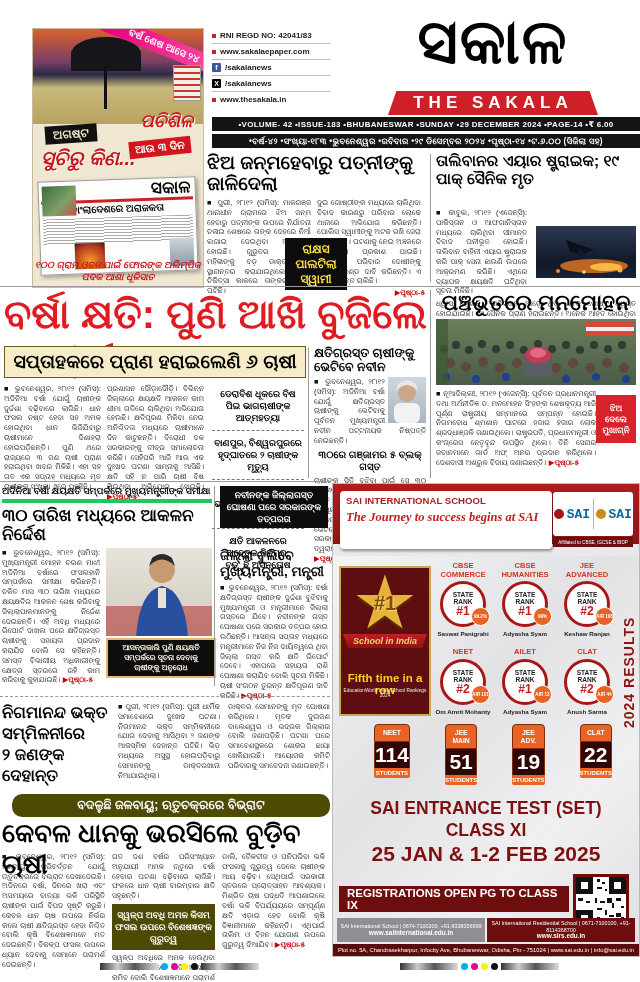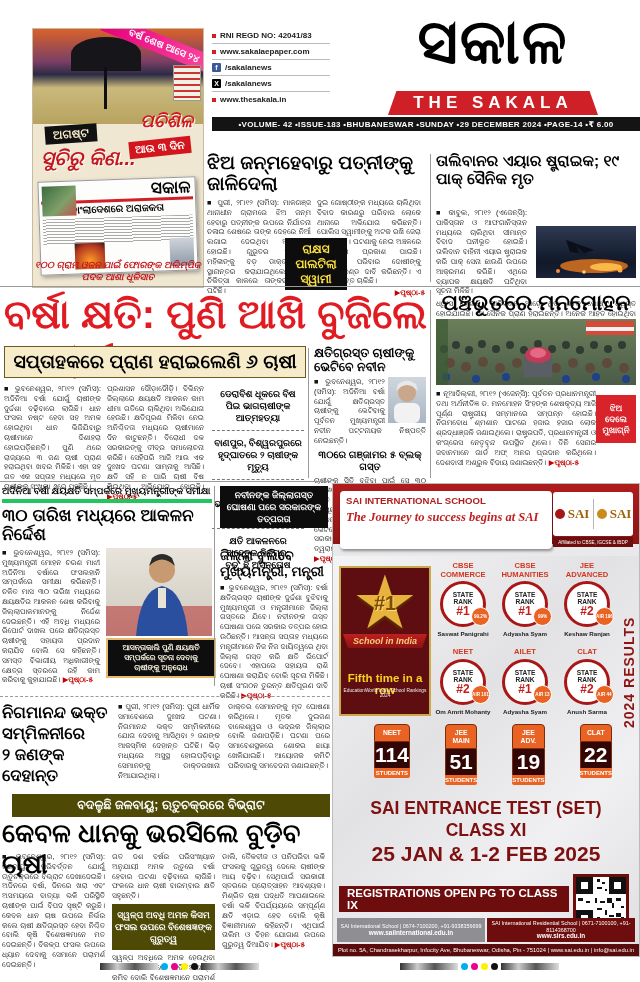--- a/index.html
+++ b/index.html
@@ -66,36 +66,36 @@
       display:flex;align-items:center;justify-content:center;}
   .kicker-box{background:#0d0d0d;color:#fff;font-weight:bold;text-align:center;font-size:9px;
       line-height:12px;padding:3px 2px;}
   .bullet-item{font-size:9.3px;line-height:12px;font-weight:900;text-align:center;color:#000;
       padding:6px 2px;border-bottom:1px dashed #777;}
   .badge-red{background:#d8232a;color:#fff;font-weight:bold;font-size:8.5px;line-height:11px;
       text-align:center;display:flex;align-items:center;justify-content:center;padding:2px;}
   .cap-box{background:#0e0e0e;color:#fdf6e3;font-size:7.6px;line-height:10px;font-weight:bold;
       text-align:center;border:2px solid #e9b96a;padding:3px;}
   .olive-bar{background:#4e4a06;color:#fff;font-weight:bold;font-size:12.5px;text-align:center;
-      padding:4px 0;}
+      padding:4px 0;border-radius:10px;}
   .olive-box{background:#4e4a06;color:#fff;font-weight:bold;font-size:9px;line-height:12px;
       text-align:center;padding:5px 3px;}
   .h-paddy{font-size:26px;font-weight:900;color:#000;}
   
   .sai{background:#e9e9eb;overflow:hidden;border:1px solid #bbb;}
   .sai-header{position:absolute;left:0;top:0;right:0;height:60px;
       background:linear-gradient(180deg,#b01d1d,#8e1414);}
   .sai-namebox{position:absolute;left:7px;top:7px;width:212px;height:58px;background:#fff;
       border-radius:4px;box-shadow:1px 2px 3px rgba(0,0,0,.4);padding:4px 6px;box-sizing:border-box;}
   .sai-line{color:#b01d1d;font-weight:900;font-size:9.6px;line-height:11.5px;}
   .sai-tag{color:#c02020;font-weight:bold;font-style:italic;font-size:12.5px;
       font-family:"Liberation Serif","DejaVu Serif",serif;margin-top:3px;}
   .sai-logos{position:absolute;right:6px;top:8px;width:80px;height:44px;background:#fff;border-radius:3px;
       display:flex;align-items:center;justify-content:space-around;}
-  .sai-logo-txt{color:#a16207;font-weight:bold;font-size:13px;font-family:Liberation Serif, serif;}
+  .sai-logo-txt{color:#0369a1;font-weight:bold;font-size:13px;font-family:Liberation Mono, monospace;}
   .sai-affil{position:absolute;right:6px;top:53px;width:80px;height:10px;background:#6d0d0d;color:#fff;
       font-size:4.6px;display:flex;align-items:center;justify-content:center;}
   .sai-body{position:absolute;left:0;top:72px;right:0;bottom:0;
       background:linear-gradient(135deg,#f4f4f5 0%,#e2e2e5 40%,#f0f0f2 70%,#dfdfe2 100%);}
   .trophy{position:absolute;left:6px;top:10px;width:92px;height:150px;background:#5e0d10;
       border:2px solid #caa84c;box-sizing:border-box;}
   .star{position:absolute;left:4px;top:-2px;width:80px;height:74px;color:#e8b33c;font-size:74px;
       line-height:74px;text-align:center;text-shadow:0 2px 3px #5a3c00;}
   .star-num{position:absolute;left:0;right:0;top:24px;text-align:center;color:#7a4b00;
       font-weight:900;font-size:20px;text-shadow:1px 1px 0 #ffd97a;}
@@ -190,20 +190,21 @@
     </div>
   </div>
 
   <div class="abs" style="left:352px;top:12px;width:282px;text-align:center;">
     <div class="logo-od">ସକାଳ</div>
     <div class="sakala-bar" style="width:210px;margin:19px auto 0;">THE SAKALA</div>
     <div class="printed" style="margin-top:3px;">PRINTED AT BHUBANESWAR ■ JEYPORE ■ SAMBALPUR ■ PANIKOILI</div>
   </div>
 
   <div class="abs issue-bar" style="left:212px;top:117px;width:428px;height:14px;">•VOLUME- 42  •ISSUE-183  •BHUBANESWAR  •SUNDAY  •29 DECEMBER 2024  •PAGE-14  •₹ 6.00</div>
+  <div class="abs issue-bar" style="left:212px;top:134px;width:428px;height:14px;font-size:8.4px;">•ବର୍ଷ-୪୨  •ସଂଖ୍ୟା-୧୮୩  •ଭୁବନେଶ୍ୱର  •ରବିବାର  •୨୯ ଡିସେମ୍ବର ୨୦୨୪  •ପୃଷ୍ଠା-୧୪  •ଟ.୬.୦୦ (ସିଜିଲା ସହ)</div>
 
   <div class="abs vline" style="left:430px;top:154px;height:128px;"></div>
 
   <div class="abs" style="left:207px;top:152px;width:218px;">
     <div class="h2a">ଝିଅ ଜନ୍ମହେବାରୁ ପତ୍ନୀଙ୍କୁ ଜାଳିଦେଲା</div>
     <div style="display:flex;gap:6px;margin-top:4px;position:relative;">
       <div class="od-body" style="width:104px;">■ ପୁରୀ, ୨୮ା୧୨ (ସମିସ): ମାଳଗଞ୍ଜ ଥାନାଧୀନ ଗ୍ରାମରେ ଝିଅ ଜନ୍ମ ହେବାରୁ ପତ୍ନୀଙ୍କ ଉପରେ ନିର୍ଯାତନା ଚଳାଇ ଶେଷରେ ତାଙ୍କ ଦେହରେ ନିଆଁ ଲଗାଇ ଦେଇଥିବା ଅଭିଯୋଗ ହୋଇଛି। ଗୁରୁତର ଅବସ୍ଥାରେ ମହିଳାଙ୍କୁ ବଡ଼ ଡାକ୍ତରଖାନାକୁ ସ୍ଥାନାନ୍ତର କରାଯାଇଥିଲେ ମଧ୍ୟ ଚିକିତ୍ସା କାଳରେ ତାଙ୍କର ମୃତ୍ୟୁ ଘଟିଛି।</div>
       <div class="od-body" style="width:104px;">ଦୁଇ ଗୋଷ୍ଠୀଙ୍କ ମଧ୍ୟରେ ଚାଲିଥିବା ବିବାଦ କାରଣରୁ ପରିବାର ଲୋକେ ଥାନାରେ ଅଭିଯୋଗ କରିଛନ୍ତି। ପୋଲିସ ସ୍ୱାମୀଙ୍କୁ ଅଟକ ରଖି ଜେରା ଜାରି ରଖିଛି। ଘଟଣାକୁ ନେଇ ଅଞ୍ଚଳରେ ଉତ୍ତେଜନା ପ୍ରକାଶ ପାଇଛି। ମୃତକଙ୍କ ପରିବାର ଦୋଷୀଙ୍କୁ କଠୋର ଦଣ୍ଡ ଦାବି କରିଛନ୍ତି। ଏ ନେଇ ତଦନ୍ତ ଚାଲିଛି।</div>
       <div class="black-box" style="position:absolute;left:78px;top:40px;width:62px;height:52px;flex-direction:column;font-size:12px;line-height:15px;">
         <span>ରାକ୍ଷସ</span>

